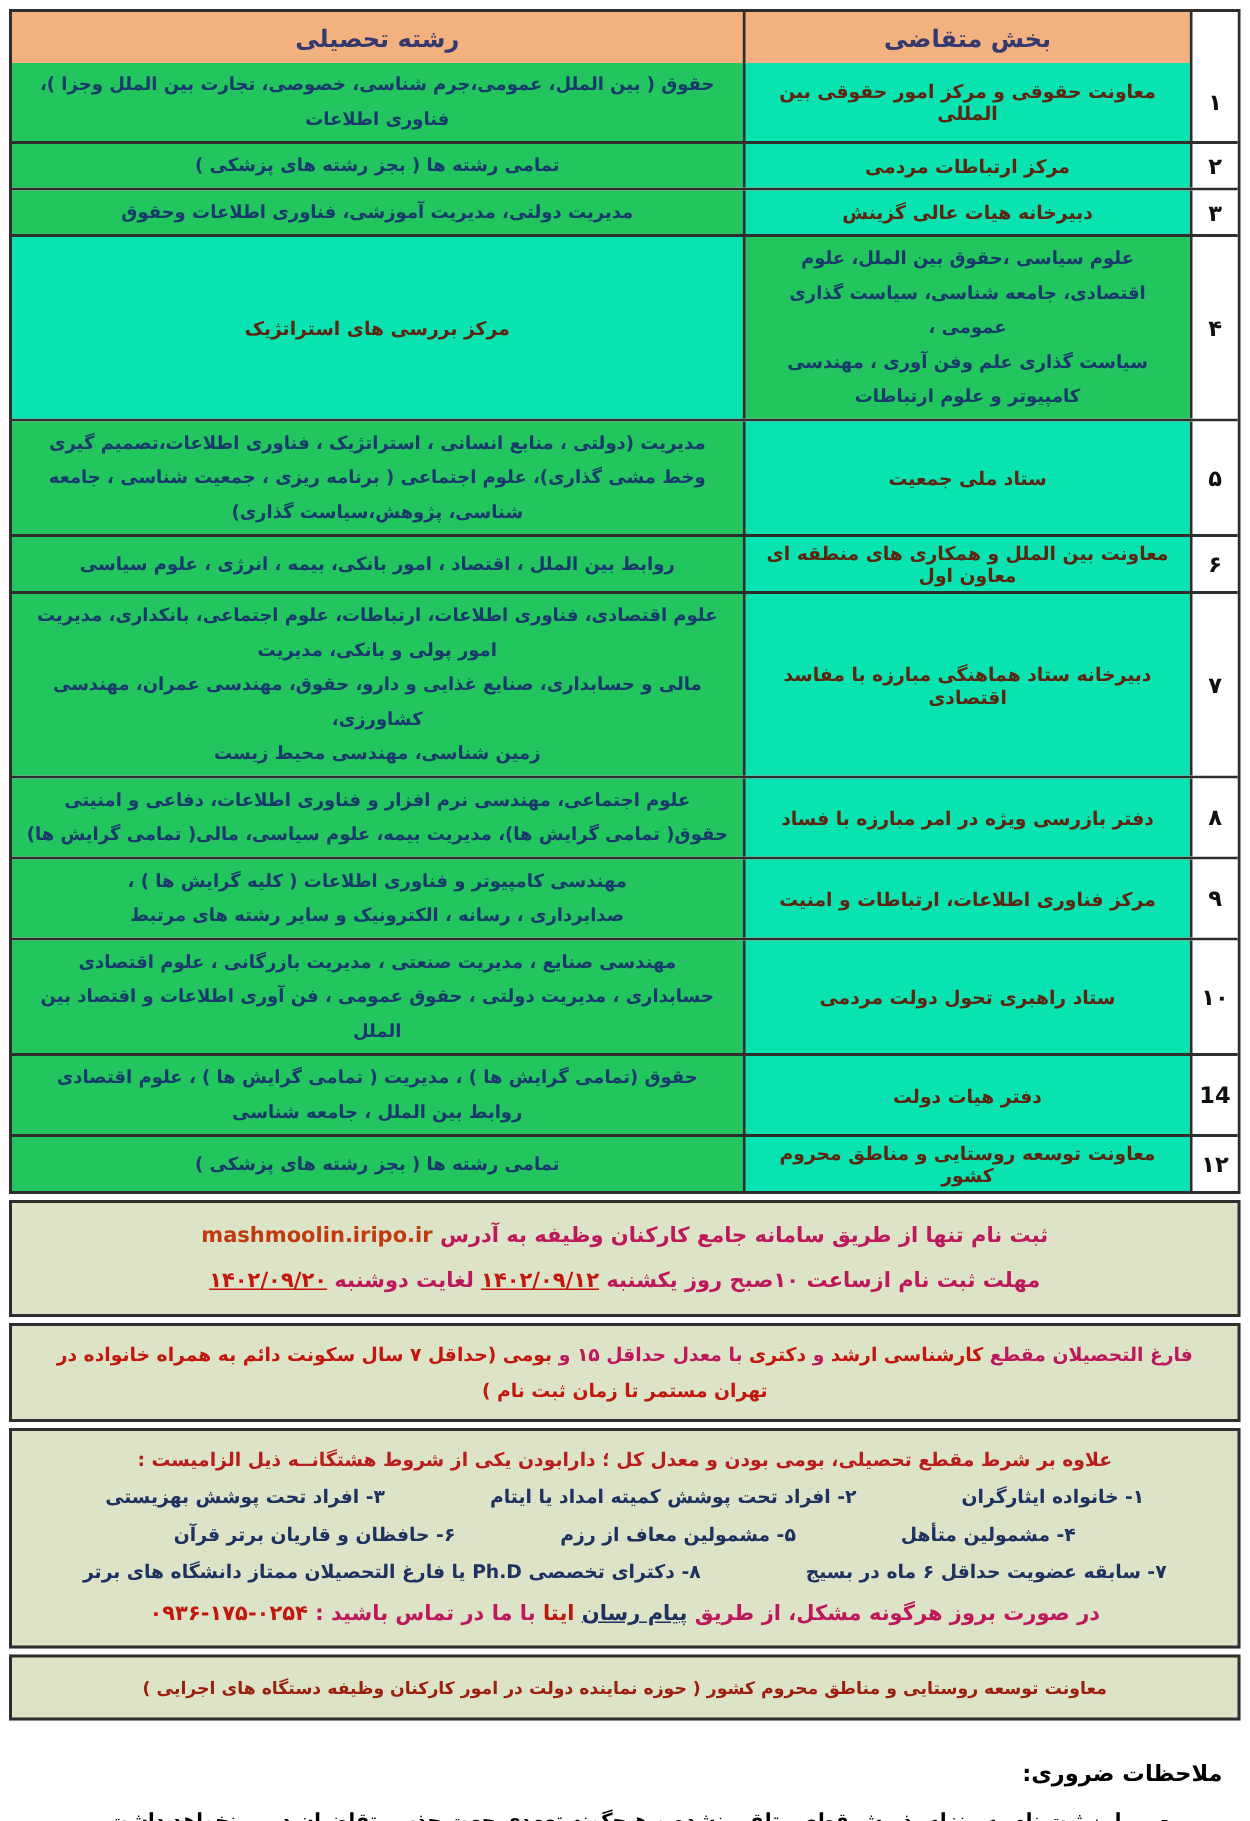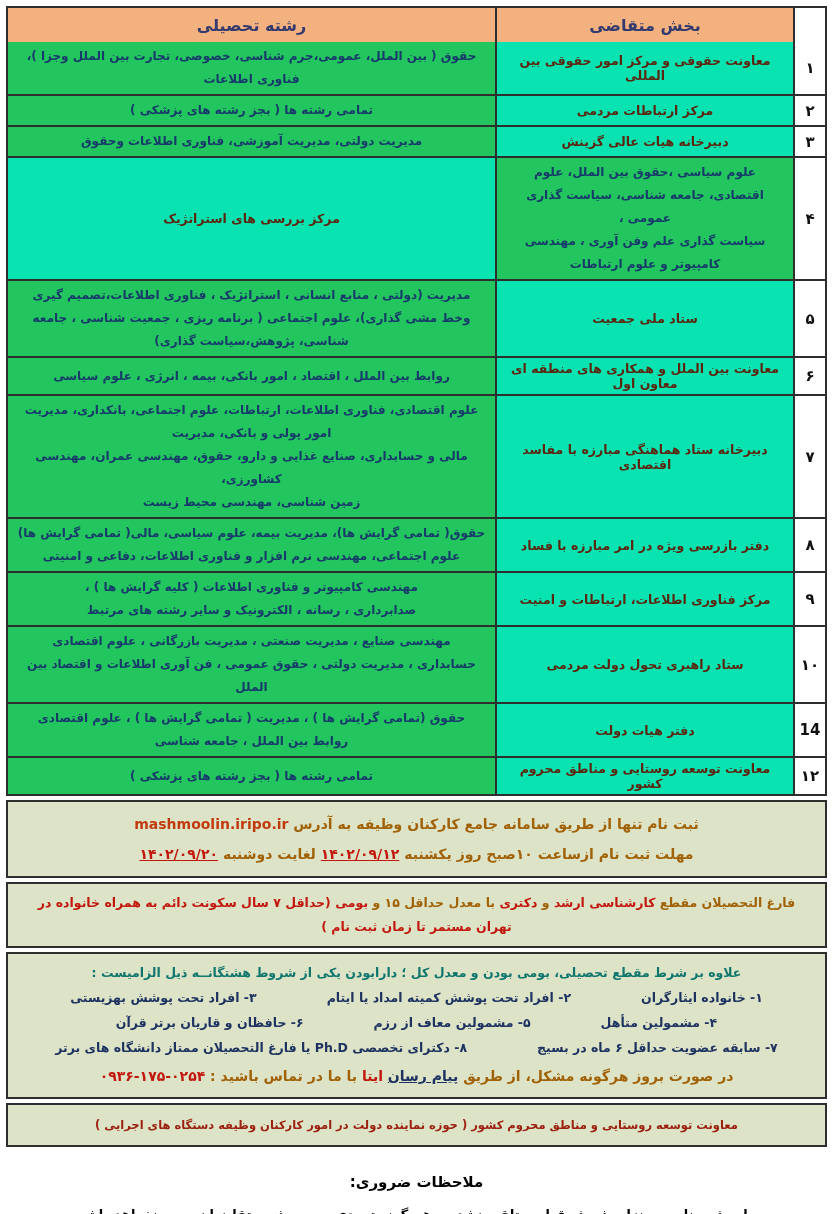--- a/index.html
+++ b/index.html
@@ -15,34 +15,34 @@
   .hdr-cell { background: #f2b17e; color: #343a6e; font-weight: bold; font-size: 16px; min-height: 34px; }
   .hdr-num { background: #ffffff; min-height: 34px; }
   .num-cell { background: #ffffff; color: #111; font-weight: bold; font-size: 15px; }
   .dept-cell { background: #09e3b2; color: #5c250f; font-weight: bold; font-size: 12.5px; text-align: center; padding: 3px 6px; }
   .fields-cell { background: #22c55e; color: #173a6b; font-weight: bold; font-size: 12px; flex-direction: column; padding: 3px 8px; }
   .field-line { line-height: 23px; text-align: center; }
 
   
   .info-box { background: #dde3c6; padding: 7px 10px; text-align: center; }
   .info-line { line-height: 30px; font-weight: bold; font-size: 14px; }
-  .seg-navy { color: #a16207; }
+  .seg-navy { color: #be185d; }
   .seg-red { color: #c2170e; }
   .seg-red-u { color: #c2170e; text-decoration: underline; }
   .seg-navy-u { color: #1d3260; text-decoration: underline; }
   .seg-url { color: #c03a0e; font-weight: bold; }
   .elig-line { line-height: 24px; font-weight: bold; font-size: 12.5px; }
-  .cond-heading { color: #0f766e; font-weight: bold; font-size: 12.5px; line-height: 24px; }
+  .cond-heading { color: #b91c1c; font-weight: bold; font-size: 12.5px; line-height: 24px; }
   .cond-row { display: flex; direction: rtl; justify-content: center; gap: 70px; color: #1d3260; font-weight: bold; font-size: 12.5px; line-height: 25px; }
   .contact-line { font-weight: bold; font-size: 14px; line-height: 28px; margin-top: 2px; }
   .footer-note { color: #9b2010; font-weight: bold; font-size: 11.5px; line-height: 26px; }
 
   
   .notes { padding: 22px 12px 0 12px; color: #000; }
-  .notes-heading { font-weight: bold; font-size: 15px; margin-bottom: 14px; text-align: center; }
+  .notes-heading { font-weight: bold; font-size: 15px; margin-bottom: 14px; }
   .note-item { display: flex; direction: rtl; gap: 26px; font-weight: bold; font-size: 13px; line-height: 20px; margin-bottom: 12px; padding-right: 36px; }
   .note-dash { flex: 0 0 auto; }
 </style>
 </head>
 <body>
 
 <div class="page">
 
   <div class="sec">
     <div class="t-row">
@@ -108,22 +108,22 @@
             <div class="field-line">علوم اقتصادی، فناوری اطلاعات، ارتباطات، علوم اجتماعی، بانکداری، مدیریت امور پولی و بانکی، مدیریت</div>
             <div class="field-line">مالی و حسابداری، صنایع غذایی و دارو، حقوق، مهندسی عمران، مهندسی کشاورزی،</div>
             <div class="field-line">زمین شناسی، مهندسی محیط زیست</div>
           </div>
     </div>
 
     <div class="t-row">
       <div class="t-cell num-cell">۸</div>
       <div class="t-cell dept-cell">دفتر بازرسی ویژه در امر مبارزه با فساد</div>
       <div class="t-cell fields-cell">
+            <div class="field-line">علوم اجتماعی، مهندسی نرم افزار و فناوری اطلاعات، دفاعی و امنیتی</div>
             <div class="field-line">حقوق( تمامی گرایش ها)، مدیریت بیمه، علوم سیاسی، مالی( تمامی گرایش ها)</div>
-            <div class="field-line">علوم اجتماعی، مهندسی نرم افزار و فناوری اطلاعات، دفاعی و امنیتی</div>
           </div>
     </div>
 
     <div class="t-row">
       <div class="t-cell num-cell">۹</div>
       <div class="t-cell dept-cell">مرکز فناوری اطلاعات، ارتباطات و امنیت</div>
       <div class="t-cell fields-cell">
             <div class="field-line">مهندسی کامپیوتر و فناوری اطلاعات ( کلیه گرایش ها ) ،</div>
             <div class="field-line">صدابرداری ، رسانه ، الکترونیک و سایر رشته های مرتبط</div>
           </div>

